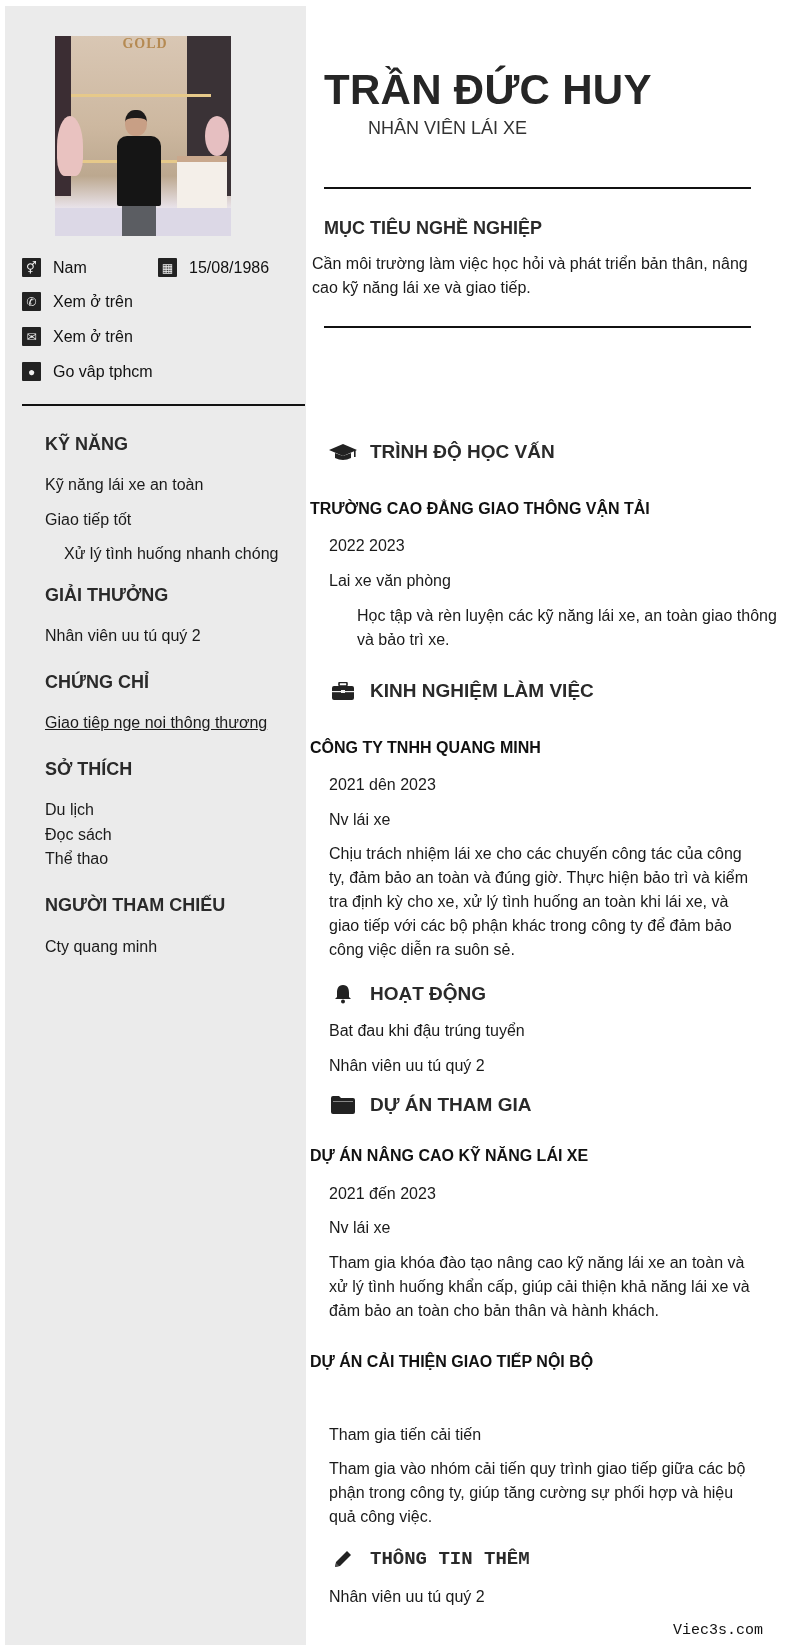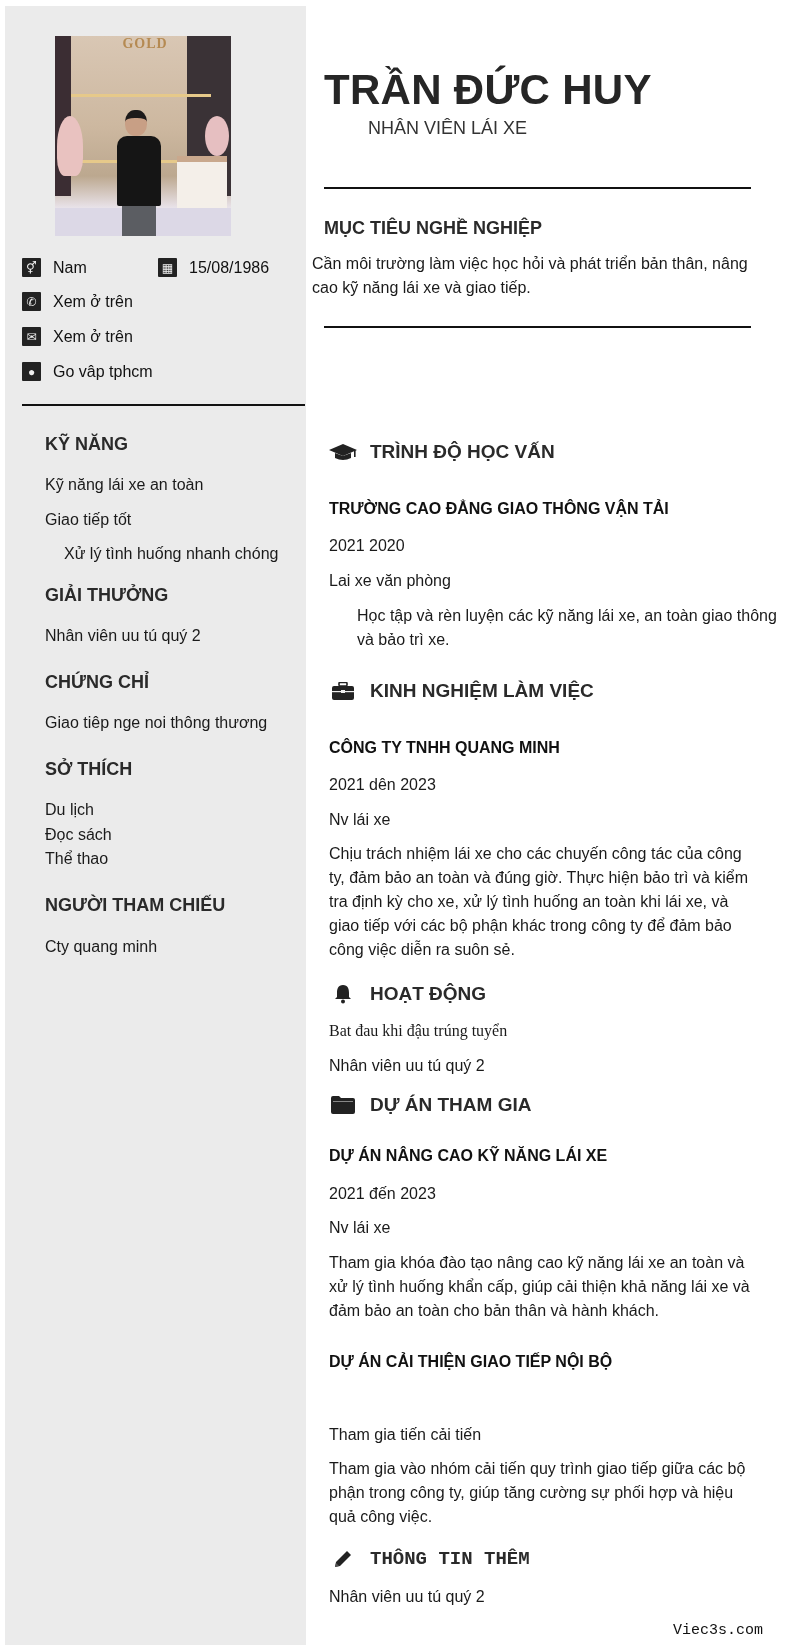--- a/index.html
+++ b/index.html
@@ -24,21 +24,21 @@
   .ico { width: 19px; height: 19px; background: #222; color: #eee; display: inline-flex; align-items: center; justify-content: center; font-size: 12px; margin-right: 12px; border-radius: 1px; }
   .sb-line { position: absolute; left: 17px; top: 399px; width: 283px; height: 2px; background: #111; }
   .sb-h { position: absolute; left: 40px; font-weight: bold; font-size: 18px; color: #2a2a2a; }
   .sb-t { position: absolute; left: 40px; font-size: 16px; color: #1a1a1a; }
 
   .main-name { position: absolute; left: 324px; top: 66px; font-size: 42px; font-weight: bold; color: #262626; letter-spacing: 0.3px; }
   .main-role { position: absolute; left: 324px; top: 118px; font-size: 18px; color: #333; margin-left: 44px; }
   .main-line { position: absolute; left: 324px; width: 427px; height: 2px; background: #111; }
   .m-h { position: absolute; left: 324px; font-size: 18px; font-weight: bold; color: #2a2a2a; }
   .m-t { position: absolute; left: 329px; font-size: 16px; color: #1a1a1a; line-height: 24px; width: 430px; }
-  .m-sub { position: absolute; left: 329px; font-size: 16px; font-weight: bold; color: #111; }
+  .m-sub { position: absolute; left: 310px; font-size: 16px; font-weight: bold; color: #111; }
   .sec { position: absolute; left: 329px; display: flex; align-items: center; font-size: 19px; font-weight: bold; color: #2a2a2a; }
   .sec .sico { width: 28px; height: 20px; margin-right: 13px; display: inline-flex; align-items: center; justify-content: center; }
   .footer { position: absolute; left: 673px; top: 1622px; font-family: "Liberation Mono", monospace; font-size: 15px; color: #111; }
 </style>
 </head>
 <body>
 
 <div class="sidebar"></div>
 
 <div class="photo" style="left:55px; top:36px;">
@@ -81,21 +81,21 @@
 
 <div class="sb-h" style="left:45px; top:434px;">KỸ NĂNG</div>
 <div class="sb-t" style="left:45px; top:476px;">Kỹ năng lái xe an toàn</div>
 <div class="sb-t" style="left:45px; top:511px;">Giao tiếp tốt</div>
 <div class="sb-t" style="left:36px; top:545px;margin-left:28px;">Xử lý tình huống nhanh chóng</div>
 
 <div class="sb-h" style="left:45px; top:585px;">GIẢI THƯỞNG</div>
 <div class="sb-t" style="left:45px; top:627px;">Nhân viên uu tú quý 2</div>
 
 <div class="sb-h" style="left:45px; top:672px;">CHỨNG CHỈ</div>
-<div class="sb-t" style="left:45px; top:714px;">Giao tiêp nge noi thông thương</div>
+<div class="sb-t" style="left:45px; top:714px;text-decoration:underline;">Giao tiêp nge noi thông thương</div>
 
 <div class="sb-h" style="left:45px; top:759px;">SỞ THÍCH</div>
 <div class="sb-t" style="left:45px; top:801px;">Du lịch</div>
 <div class="sb-t" style="left:45px; top:826px;">Đọc sách</div>
 <div class="sb-t" style="left:45px; top:850px;">Thể thao</div>
 
 <div class="sb-h" style="left:45px; top:895px;">NGƯỜI THAM CHIẾU</div>
 <div class="sb-t" style="left:45px; top:938px;">Cty quang minh</div>
 
 <div class="main-name">TRẦN ĐỨC HUY</div>
@@ -110,21 +110,21 @@
   <span class="sico">
     <svg width="28" height="18" viewBox="0 0 28 18">
         <polygon points="14,1 28,7 14,13 0,7" fill="#222"></polygon>
         <path d="M6 10 v5 q8 4 16 0 v-5 l-8 3z" fill="#222"></path>
         <rect x="25" y="7" width="1.6" height="7" fill="#222"></rect>
       </svg>
   </span>
   <span>TRÌNH ĐỘ HỌC VẤN</span>
 </div>
 <div class="m-sub" style="top:500px;">TRƯỜNG CAO ĐẲNG GIAO THÔNG VẬN TẢI</div>
-<div class="m-t" style="top:534px;">2021 2020</div>
+<div class="m-t" style="top:534px;">2022 2023</div>
 <div class="m-t" style="top:569px;">Lai xe văn phòng</div>
 <div class="m-t" style="top:604px;margin-left:28px;">Học tập và rèn luyện các kỹ năng lái xe, an toàn giao thông và bảo trì xe.</div>
 
 <div class="sec" style="top:680px;">
   <span class="sico">
     <svg width="22" height="18" viewBox="0 0 22 18">
         <rect x="7" y="0.5" width="8" height="3.5" rx="1" fill="none" stroke="#222" stroke-width="1.6"></rect>
         <rect x="0" y="4" width="22" height="14" rx="2" fill="#222"></rect>
         <rect x="0" y="9" width="22" height="1.2" fill="#eee"></rect>
         <rect x="9" y="8" width="4" height="3" fill="#eee"></rect>
@@ -139,21 +139,21 @@
 
 <div class="sec" style="top:983px;">
   <span class="sico">
     <svg width="18" height="20" viewBox="0 0 18 20">
         <path d="M9 1 C4 1 3 5 3 9 L3 13 L1 15 L17 15 L15 13 L15 9 C15 5 14 1 9 1Z" fill="#222"></path>
         <circle cx="9" cy="17.5" r="2" fill="#222"></circle>
       </svg>
   </span>
   <span>HOẠT ĐỘNG</span>
 </div>
-<div class="m-t" style="top:1019px;font-family:Liberation Serif, serif;">Bat đau khi đậu trúng tuyển</div>
+<div class="m-t" style="top:1019px;">Bat đau khi đậu trúng tuyển</div>
 <div class="m-t" style="top:1054px;">Nhân viên uu tú quý 2</div>
 
 <div class="sec" style="top:1094px;">
   <span class="sico">
     <svg width="24" height="18" viewBox="0 0 24 18">
         <path d="M0 2 Q0 0 2 0 L8 0 L10 2 L22 2 Q24 2 24 4 L24 16 Q24 18 22 18 L2 18 Q0 18 0 16Z" fill="#222"></path>
         <rect x="2" y="5" width="20" height="1" fill="#888"></rect>
       </svg>
   </span>
   <span>DỰ ÁN THAM GIA</span>

